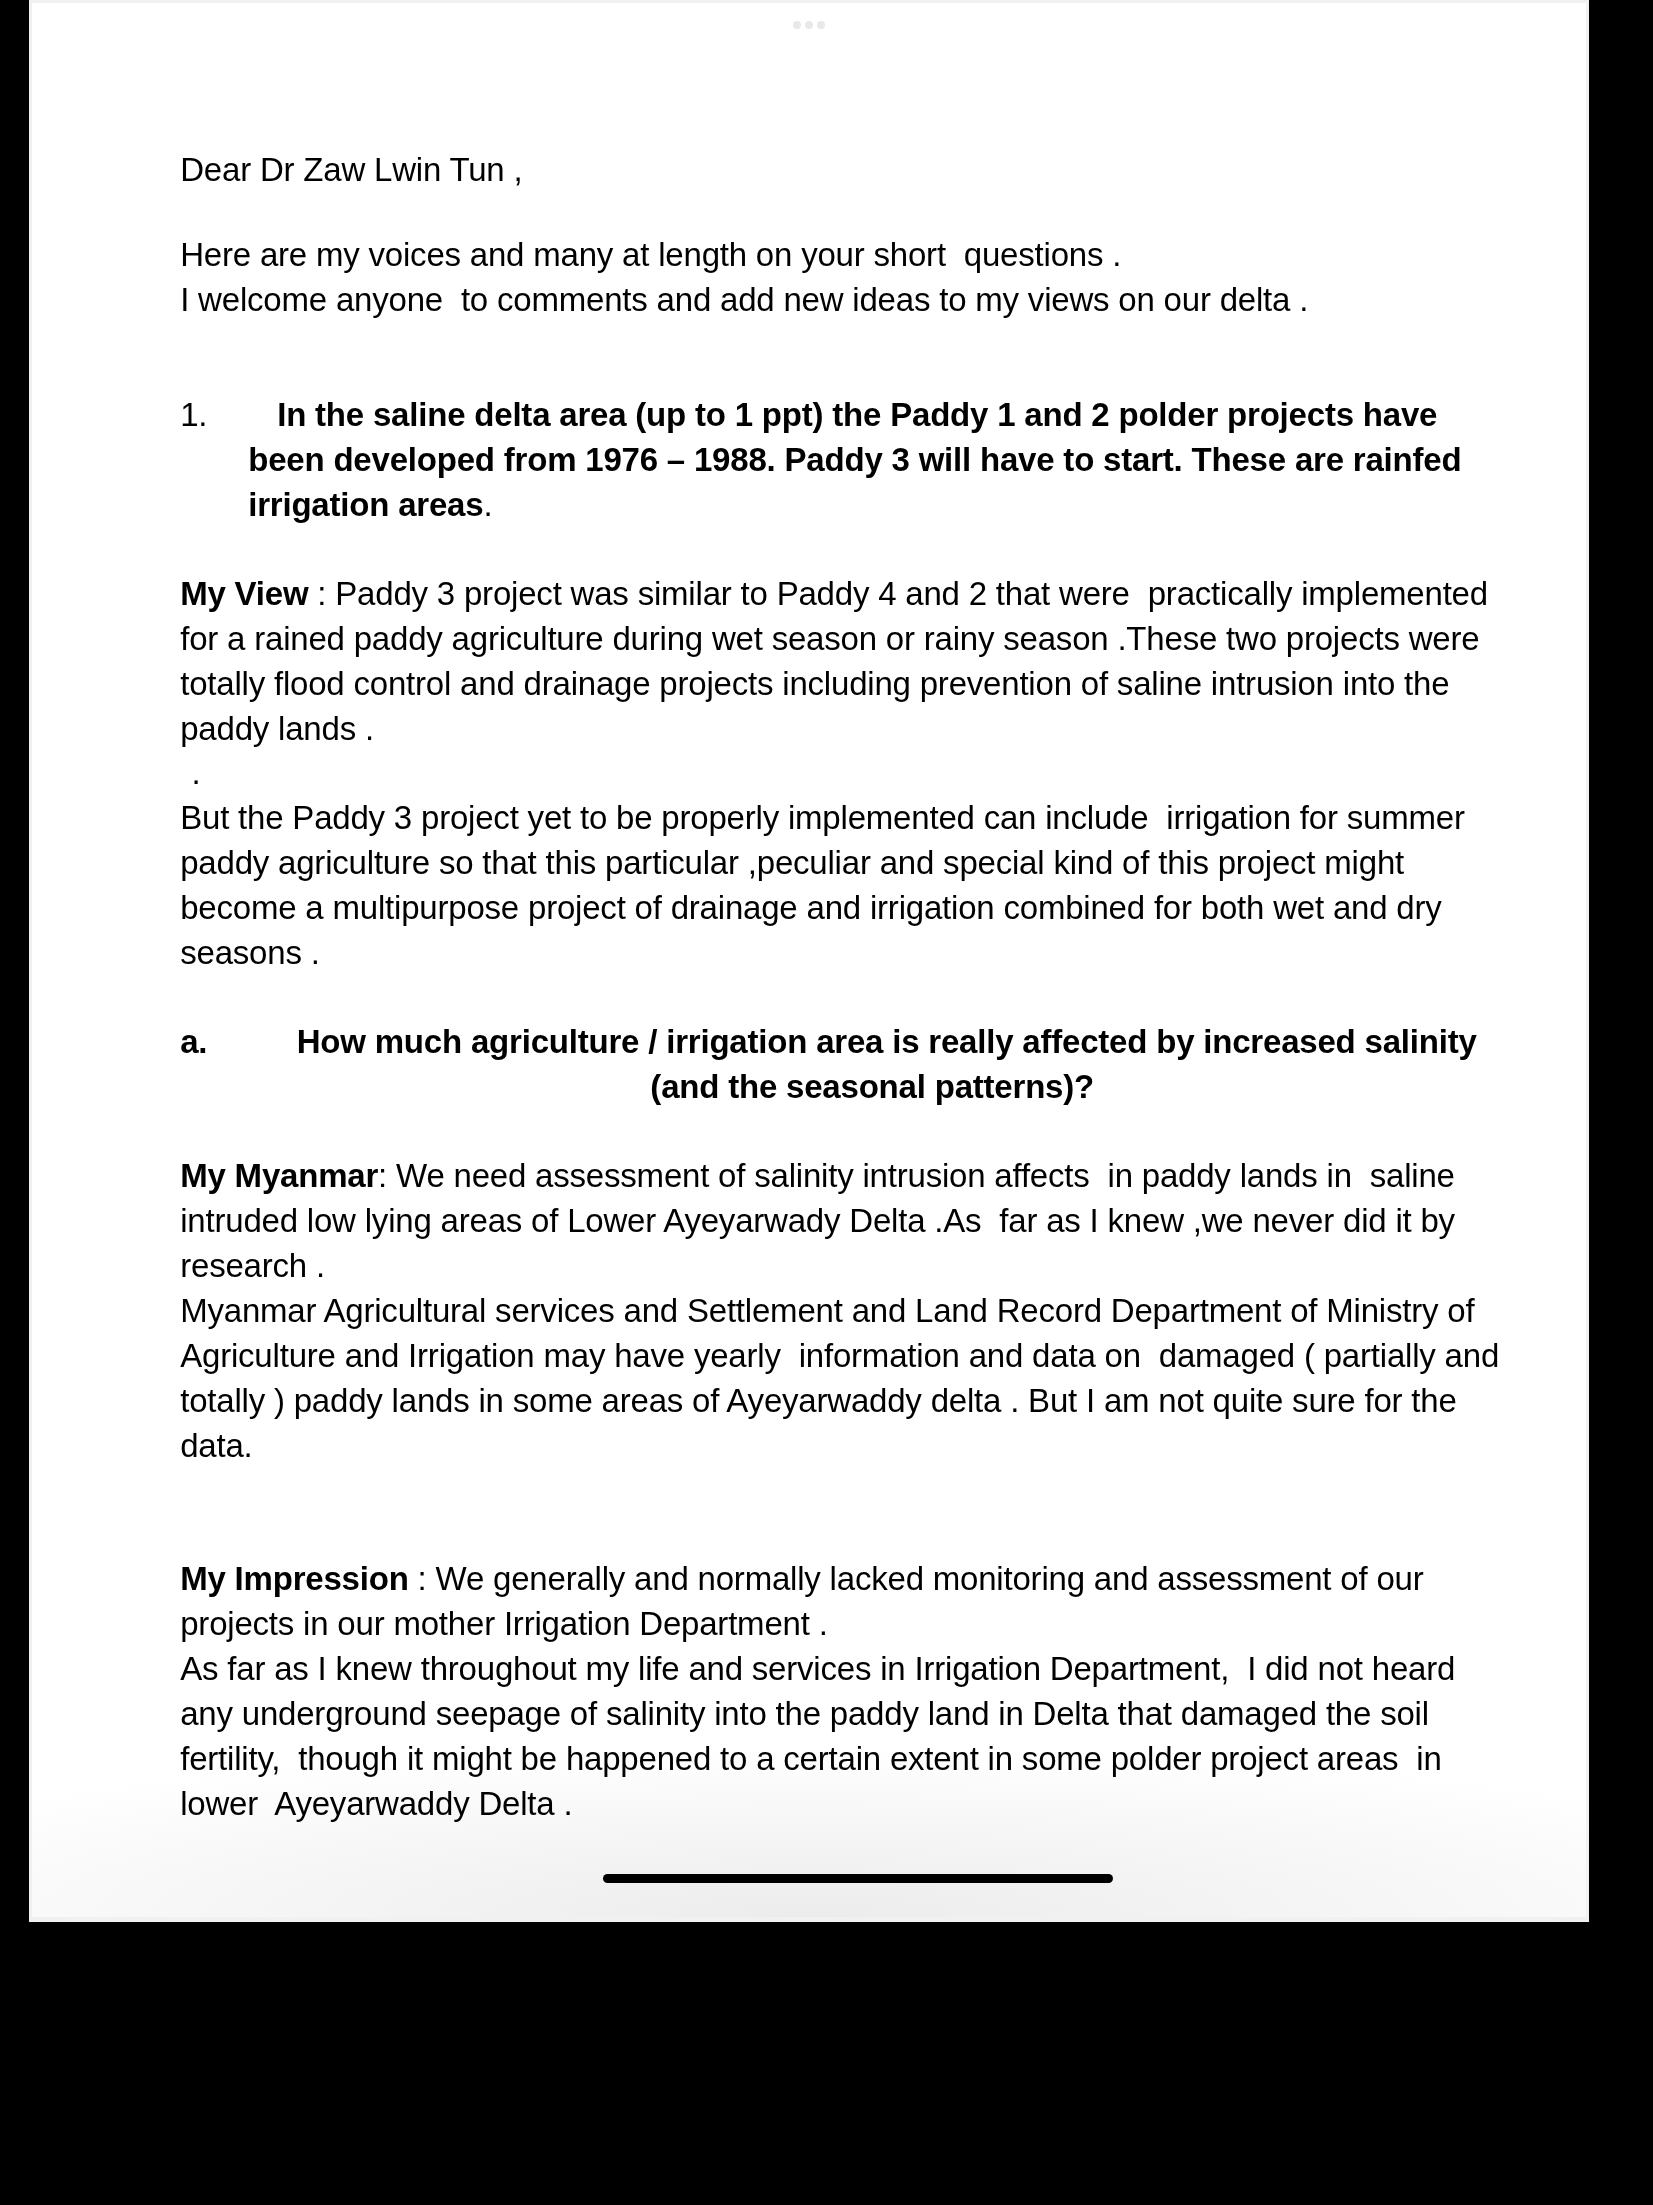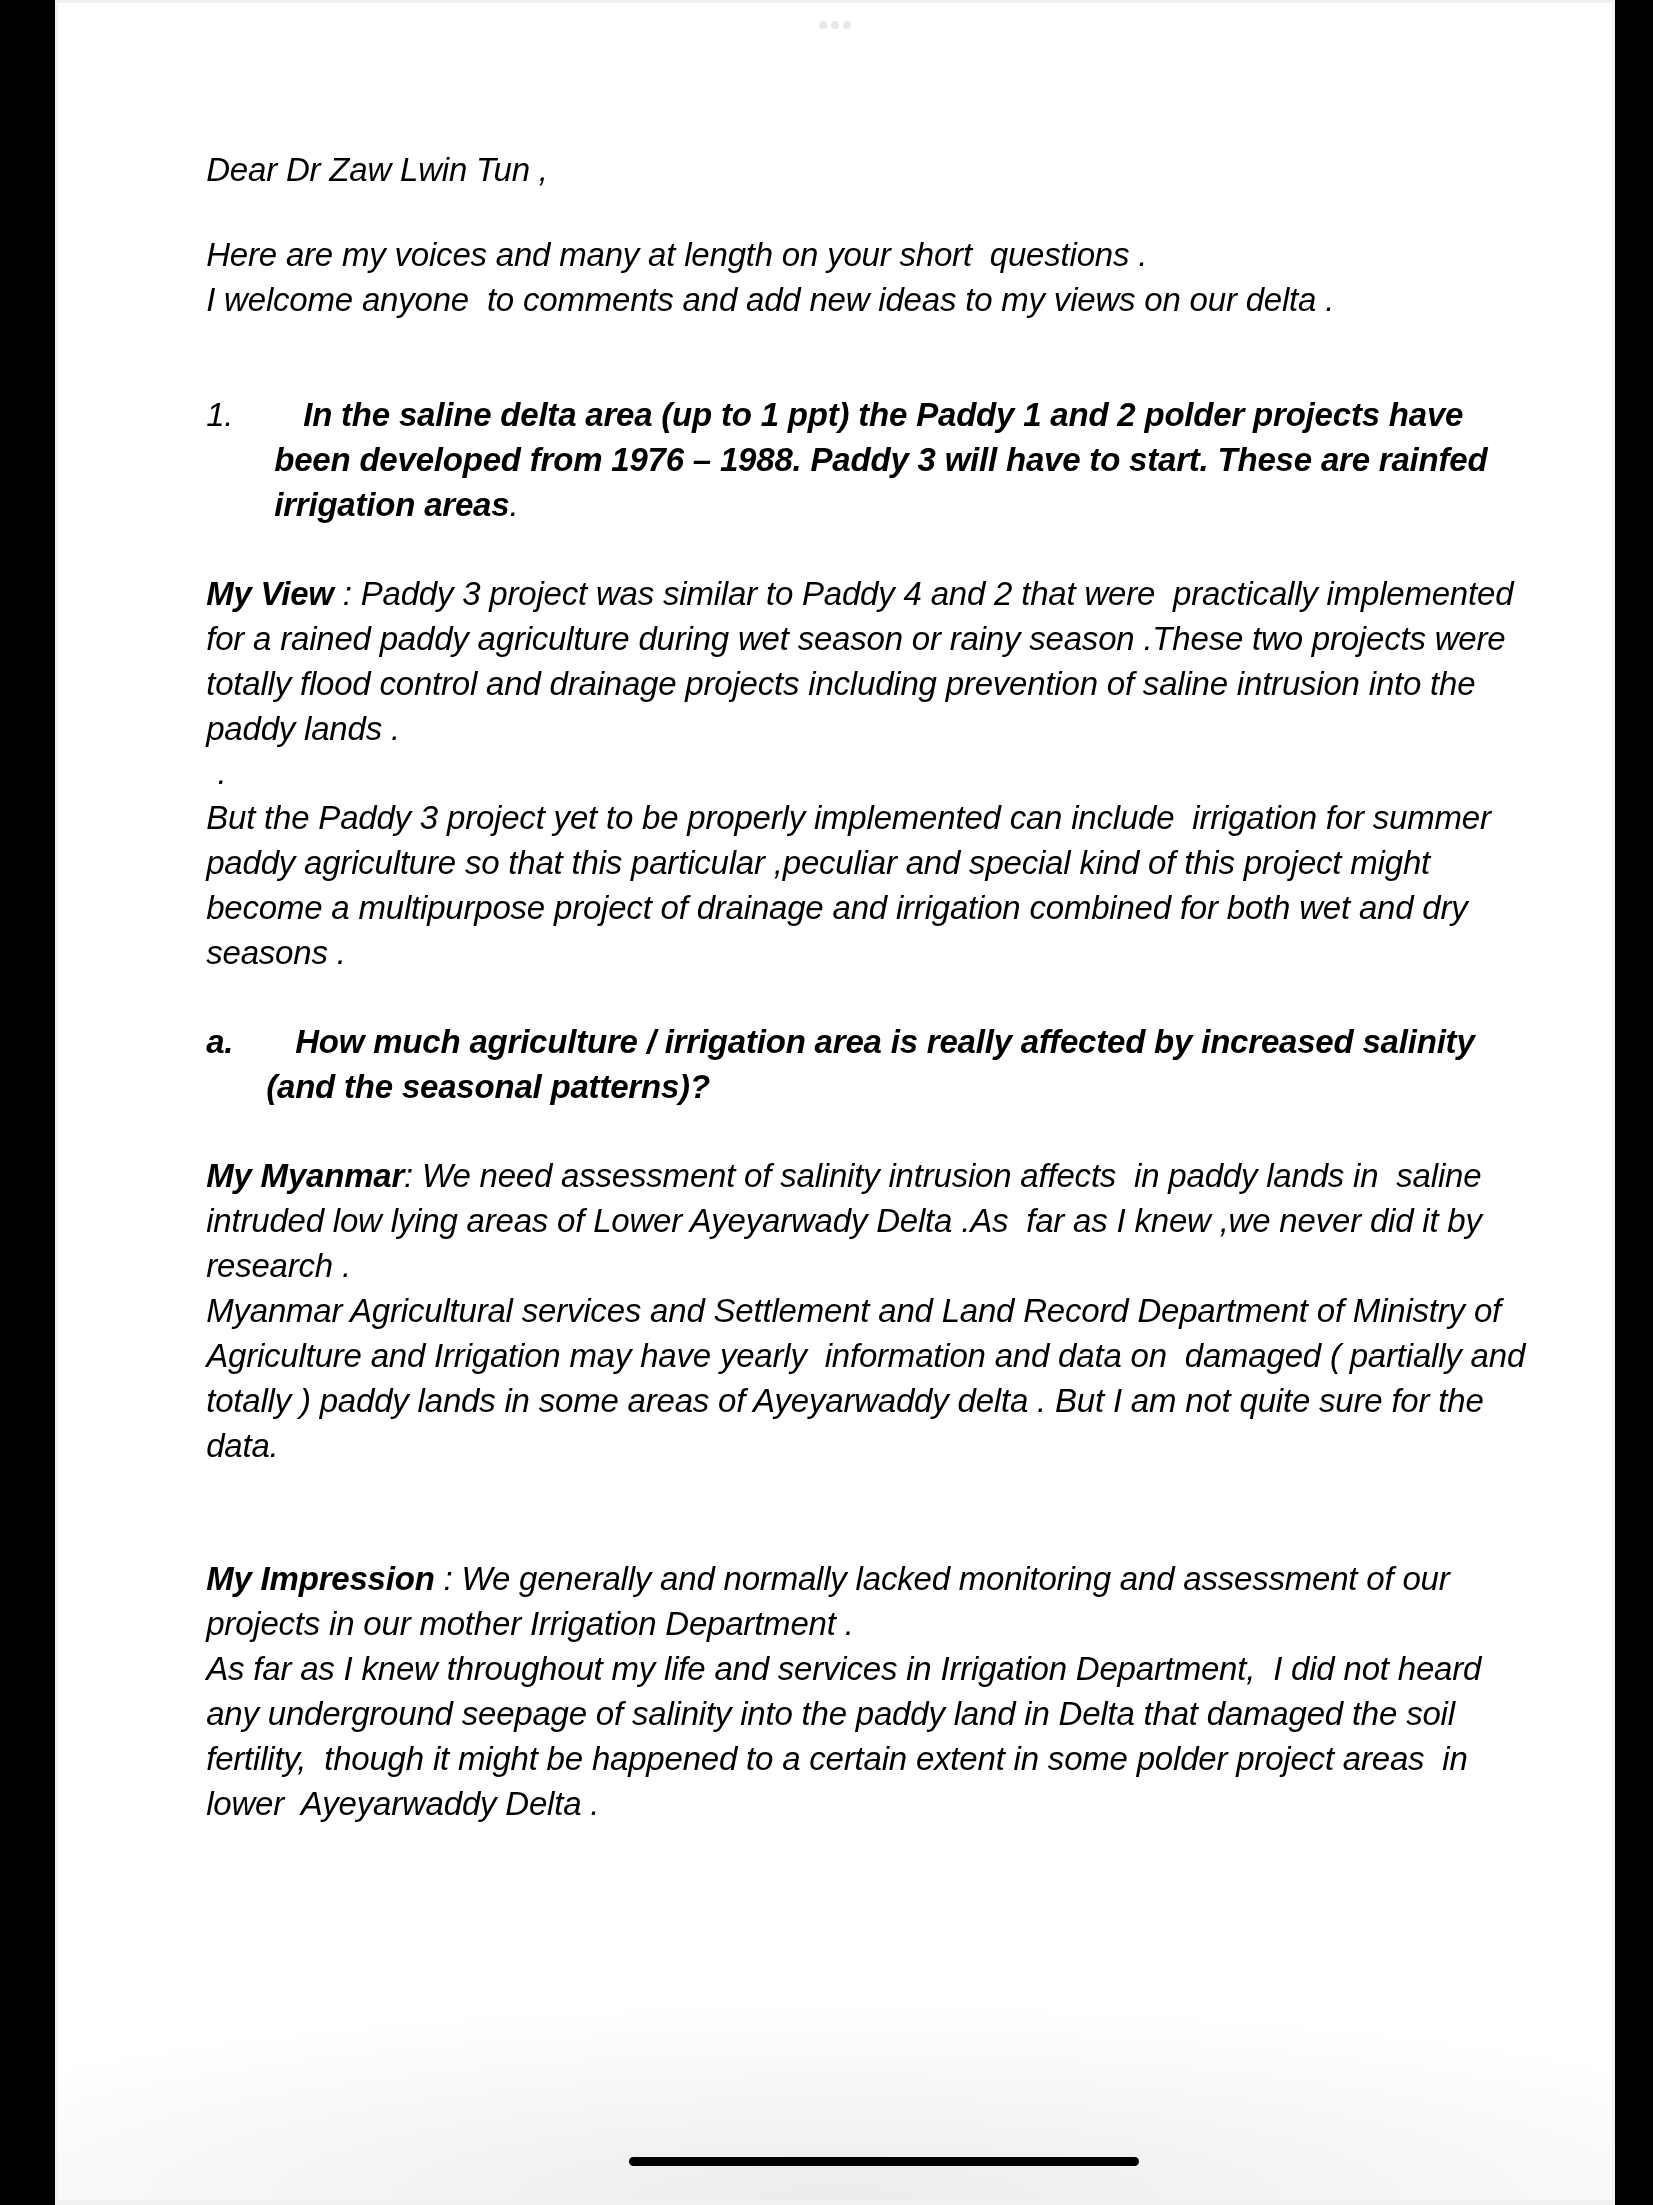--- a/index.html
+++ b/index.html
@@ -9,26 +9,25 @@
     }
     body {
       width: 1653px;
       height: 2205px;
       position: relative;
       overflow: hidden;
       font-family: "Liberation Sans", sans-serif;
     }
     .page {
       position: absolute;
-      left: 55px;
+      left: 29px;
       top: 0;
       width: 1560px;
-      height: 2205px;
+      height: 1922px;
       background: #f1f1f1;
-      font-style: italic;
     }
     .sheet {
       position: absolute;
       left: 3.2px;
       top: 3.2px;
       right: 3.2px;
       bottom: 4.8px;
       background: #ffffff;
       background-image: radial-gradient(ellipse 70% 9% at 50% 100%, #ececec 0%, rgba(255,255,255,0) 100%);
     }
@@ -127,21 +126,21 @@
       <div class="gap3"></div>
 
       <p><span class="bold">My View</span><span> : Paddy 3 project was similar to Paddy 4 and 2 that were  practically implemented  for a rained paddy agriculture during wet season or rainy season .These two projects were totally flood control and drainage projects including prevention of saline intrusion into the paddy lands .</span></p>
       <p class="lone-dot">.</p>
       <p>But the Paddy 3 project yet to be properly implemented can include  irrigation for summer paddy agriculture so that this particular ,peculiar and special kind of this project might become a multipurpose project of drainage and irrigation combined for both wet and dry seasons .</p>
 
       <div class="gap3"></div>
 
       <div class="numbered">
         <span class="marker bold-marker" style="width:60px">a.</span>
-        <p class="text" style="padding-left:0;margin-left:0;text-indent:29px;">How much agriculture / irrigation area is really affected by increased salinity (and the seasonal patterns)?</p>
+        <p class="text" style="padding-left:0;margin-left:0;text-indent:29px;text-align:center;">How much agriculture / irrigation area is really affected by increased salinity (and the seasonal patterns)?</p>
       </div>
 
       <div class="gap3"></div>
 
       <p><span class="bold">My Myanmar</span><span>: We need assessment of salinity intrusion affects  in paddy lands in  saline intruded low lying areas of Lower Ayeyarwady Delta .As  far as I knew ,we never did it by research .</span></p>
       <p>Myanmar Agricultural services and Settlement and Land Record Department of Ministry of Agriculture and Irrigation may have yearly  information and data on  damaged ( partially and totally ) paddy lands in some areas of Ayeyarwaddy delta . But I am not quite sure for the data.</p>
 
       <div class="gap3"></div>
 
 

